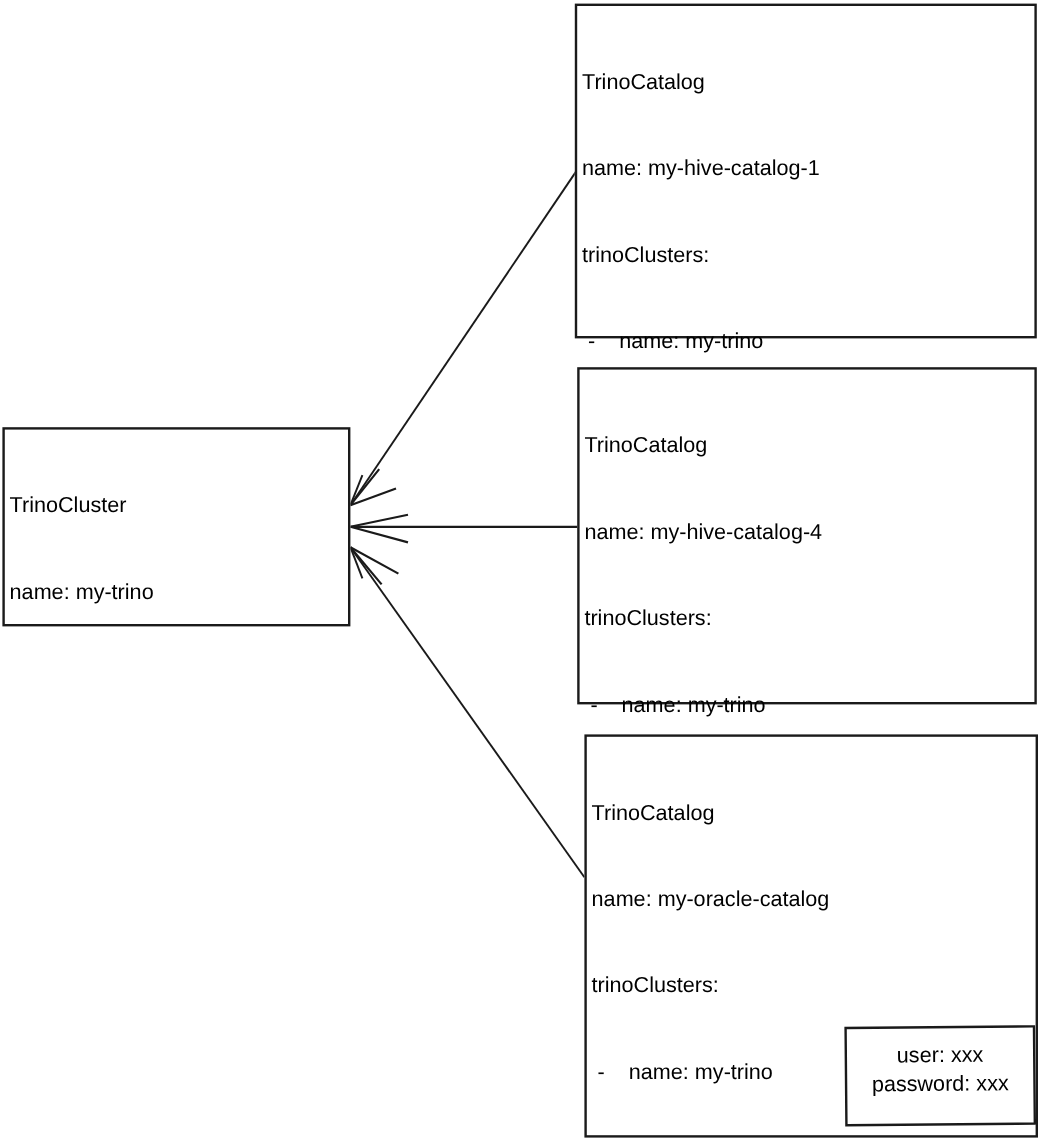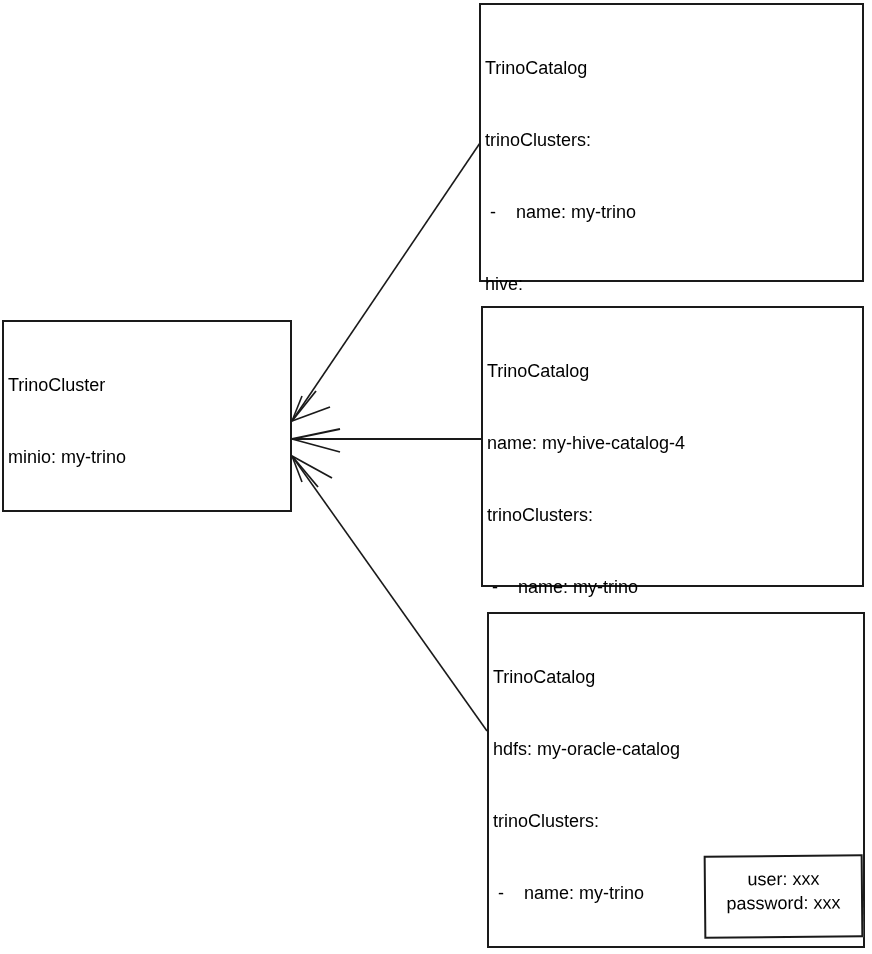--- a/index.html
+++ b/index.html
@@ -39,23 +39,23 @@
   }
   .yaml-line {
     white-space: pre;
     display: block;
     font-family: "Liberation Sans", sans-serif;
     font-size: 18px;
     line-height: 24px;
   }
   #box-cluster {
     left: 2px;
-    top: 320px;
+    top: 356px;
     width: 290px;
-    height: 192px;
+    height: 166px;
   }
   #box-catalog-1 {
     left: 479px;
     top: 3px;
     width: 385px;
     height: 279px;
   }
   #box-catalog-2 {
     left: 481px;
     top: 306px;
@@ -126,27 +126,28 @@
         <line x1="760" y1="818" x2="786" y2="854" stroke-width="1.8"></line>
         <line x1="786" y1="854" x2="767" y2="827" stroke-width="1.8"></line>
         <line x1="786" y1="854" x2="776" y2="822" stroke-width="1.6"></line>
       </g>
     </g>
   </svg>
 
   <div class="box" id="box-cluster">
     <div class="box-text">
       <span class="yaml-line">TrinoCluster</span>
-      <span class="yaml-line">minio: my-trino</span>
+      <span class="yaml-line">name: my-trino</span>
     </div>
   </div>
 
   <div class="box" id="box-catalog-1">
     <div class="box-text">
       <span class="yaml-line">TrinoCatalog</span>
+      <span class="yaml-line">name: my-hive-catalog-1</span>
       <span class="yaml-line">trinoClusters:</span>
       <span class="yaml-line"> -    name: my-trino</span>
       <span class="yaml-line">hive:</span>
       <span class="yaml-line">   s3: # S3ConnnectionSpec</span>
       <span class="yaml-line">      inline:</span>
       <span class="yaml-line">         host: minio</span>
       <span class="yaml-line">   metastore: # whatever</span>
     </div>
   </div>
 
@@ -159,21 +160,21 @@
       <span class="yaml-line">hive:</span>
       <span class="yaml-line">   hdfs:</span>
       <span class="yaml-line">      # TBD</span>
       <span class="yaml-line">   metastore: # whatever</span>
     </div>
   </div>
 
   <div class="box" id="box-catalog-3">
     <div class="box-text">
       <span class="yaml-line">TrinoCatalog</span>
-      <span class="yaml-line">hdfs: my-oracle-catalog</span>
+      <span class="yaml-line">name: my-oracle-catalog</span>
       <span class="yaml-line">trinoClusters:</span>
       <span class="yaml-line"> -    name: my-trino</span>
       <span class="yaml-line">oracle:</span>
       
       
     </div>
 
     <div class="box" id="box-credentials" style="left:215px; top:241px;">
       <div class="cred-text">
         <span class="yaml-line">user: xxx</span>

